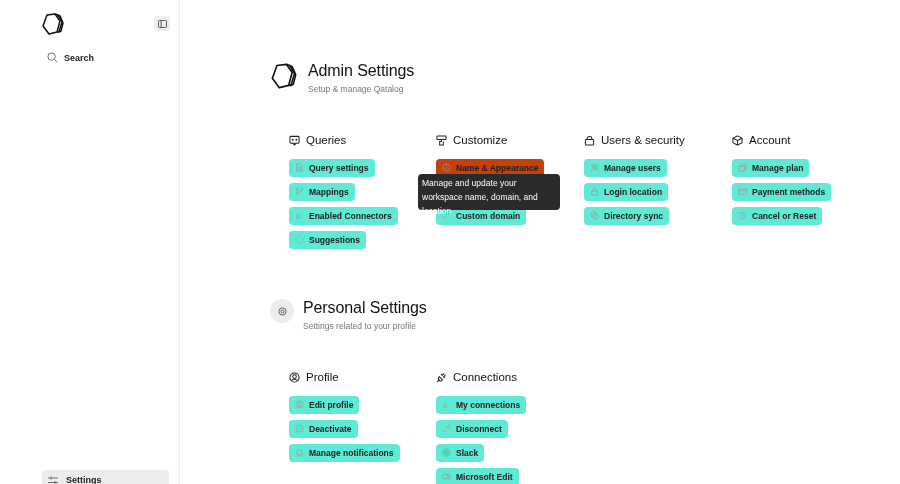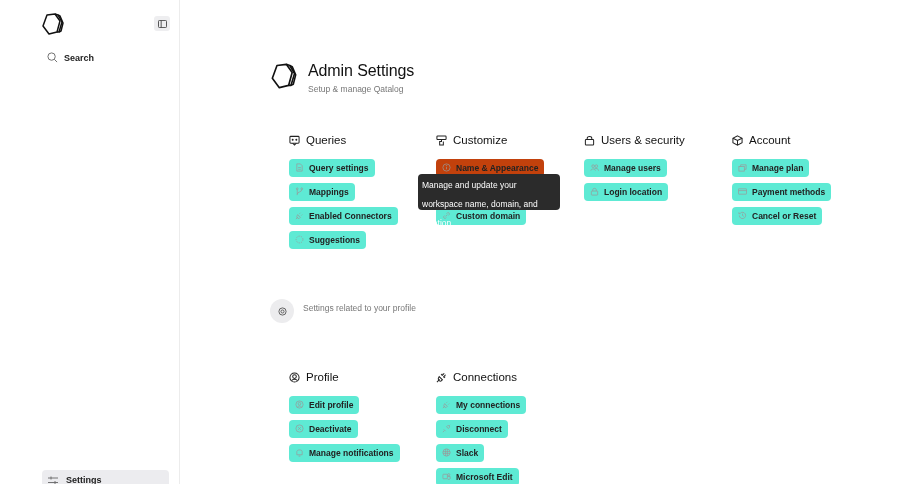--- a/index.html
+++ b/index.html
@@ -13,21 +13,21 @@
   .main { flex: 1; position: relative; }
   .section-head { position: absolute; display: flex; align-items: flex-start; }
   .section-title { font-size: 16px; font-weight: normal; color: #111; letter-spacing: -0.1px; }
   .section-sub { font-size: 8.5px; color: #777; margin-top: 4px; }
   .circle-icon { width: 24px; height: 24px; border-radius: 50%; background: #ececee; display: flex; align-items: center; justify-content: center; }
   .group { position: absolute; margin-top: 8px; }
   .group-title { display: flex; align-items: center; gap: 6px; font-size: 11.5px; color: #111; margin-bottom: 11px; height: 14px; }
   .item { display: inline-flex; align-items: center; gap: 5px; background: #5eead4; border-radius: 4px; height: 18px; padding: 0 6px 0 6px; font-size: 8.5px; font-weight: bold; color: #222; margin-bottom: 6px; white-space: nowrap; }
   .item-wrap { height: 24px; }
   .ic { width: 9px; height: 9px; display: inline-block; }
-  .tooltip { position: absolute; left: 387px; top: 174px; width: 142px; height: 36px; background: #2b2b2b; border-radius: 4px; color: #fff; font-size: 8.5px; line-height: 19px; padding: 2px 4px; z-index: 5; }
+  .tooltip { position: absolute; left: 387px; top: 174px; width: 142px; height: 36px; background: #2b2b2b; border-radius: 4px; color: #fff; font-size: 8.5px; line-height: 14px; padding: 2px 4px; z-index: 5; }
 </style>
 </head>
 <body>
 
 <div class="app">
   <aside class="sidebar">
     <svg class="logo" viewBox="0 0 24 24" fill="none" stroke="#111" stroke-width="1.5" stroke-linejoin="round">
       <path d="M6 3 L14 2 L19 9 L16 20 L8 22 L2 14 Z"></path>
       <path d="M14 2 L17 3 L21 10 L18 20 L16 20"></path>
       <path d="M17 3 L19 4 L22 11 L20 19 L18 20"></path>
@@ -165,20 +165,27 @@
             </svg>
             <span>Manage users</span>
           </span></div>
       <div class="item-wrap"><span class="item">
             <svg class="ic" viewBox="0 0 10 10" fill="none" stroke="#999" stroke-width="0.8">
               <rect x="1.5" y="4.5" width="7" height="4.5" rx="0.6"></rect>
               <path d="M3 4.5 V3 C3 1 7 1 7 3 V4.5"></path>
             </svg>
             <span>Login location</span>
           </span></div>
+      <div class="item-wrap"><span class="item">
+            <svg class="ic" viewBox="0 0 10 10" fill="none" stroke="#999" stroke-width="0.8">
+              <circle cx="4" cy="4" r="3"></circle>
+              <circle cx="6" cy="6" r="3"></circle>
+            </svg>
+            <span>Directory sync</span>
+          </span></div>
     </div>
 
     <div class="group" style="left:552px; top:125px;">
       <div class="group-title">
         <svg width="11" height="11" viewBox="0 0 12 12" fill="none" stroke="#222" stroke-width="1.1">
             <path d="M6 1 L11 3.5 V8.5 L6 11 L1 8.5 V3.5 Z"></path>
             <path d="M1 3.5 L6 6 L11 3.5"></path>
             <line x1="6" y1="6" x2="6" y2="11"></line>
           </svg>
         <span>Account</span>
@@ -210,20 +217,21 @@
     <div class="tooltip" style="left:238px;">Manage and update your workspace name, domain, and location</div>
 
     <div class="section-head" style="left:90px; top:299px;">
       <div class="circle-icon" style="margin-right:9px;">
         <svg width="9" height="9" viewBox="0 0 10 10" fill="none" stroke="#555" stroke-width="1">
             <circle cx="5" cy="5" r="4"></circle>
             <circle cx="5" cy="5" r="1.7"></circle>
           </svg>
       </div>
       <div>
+        <div class="section-title">Personal Settings</div>
         <div class="section-sub">Settings related to your profile</div>
       </div>
     </div>
 
     <div class="group" style="left:109px; top:362px;">
       <div class="group-title">
         <svg width="11" height="11" viewBox="0 0 12 12" fill="none" stroke="#222" stroke-width="1.1">
             <circle cx="6" cy="6" r="5"></circle>
             <circle cx="6" cy="5" r="2"></circle>
             <path d="M2.8 9.6 C4 7.5 8 7.5 9.2 9.6"></path>

